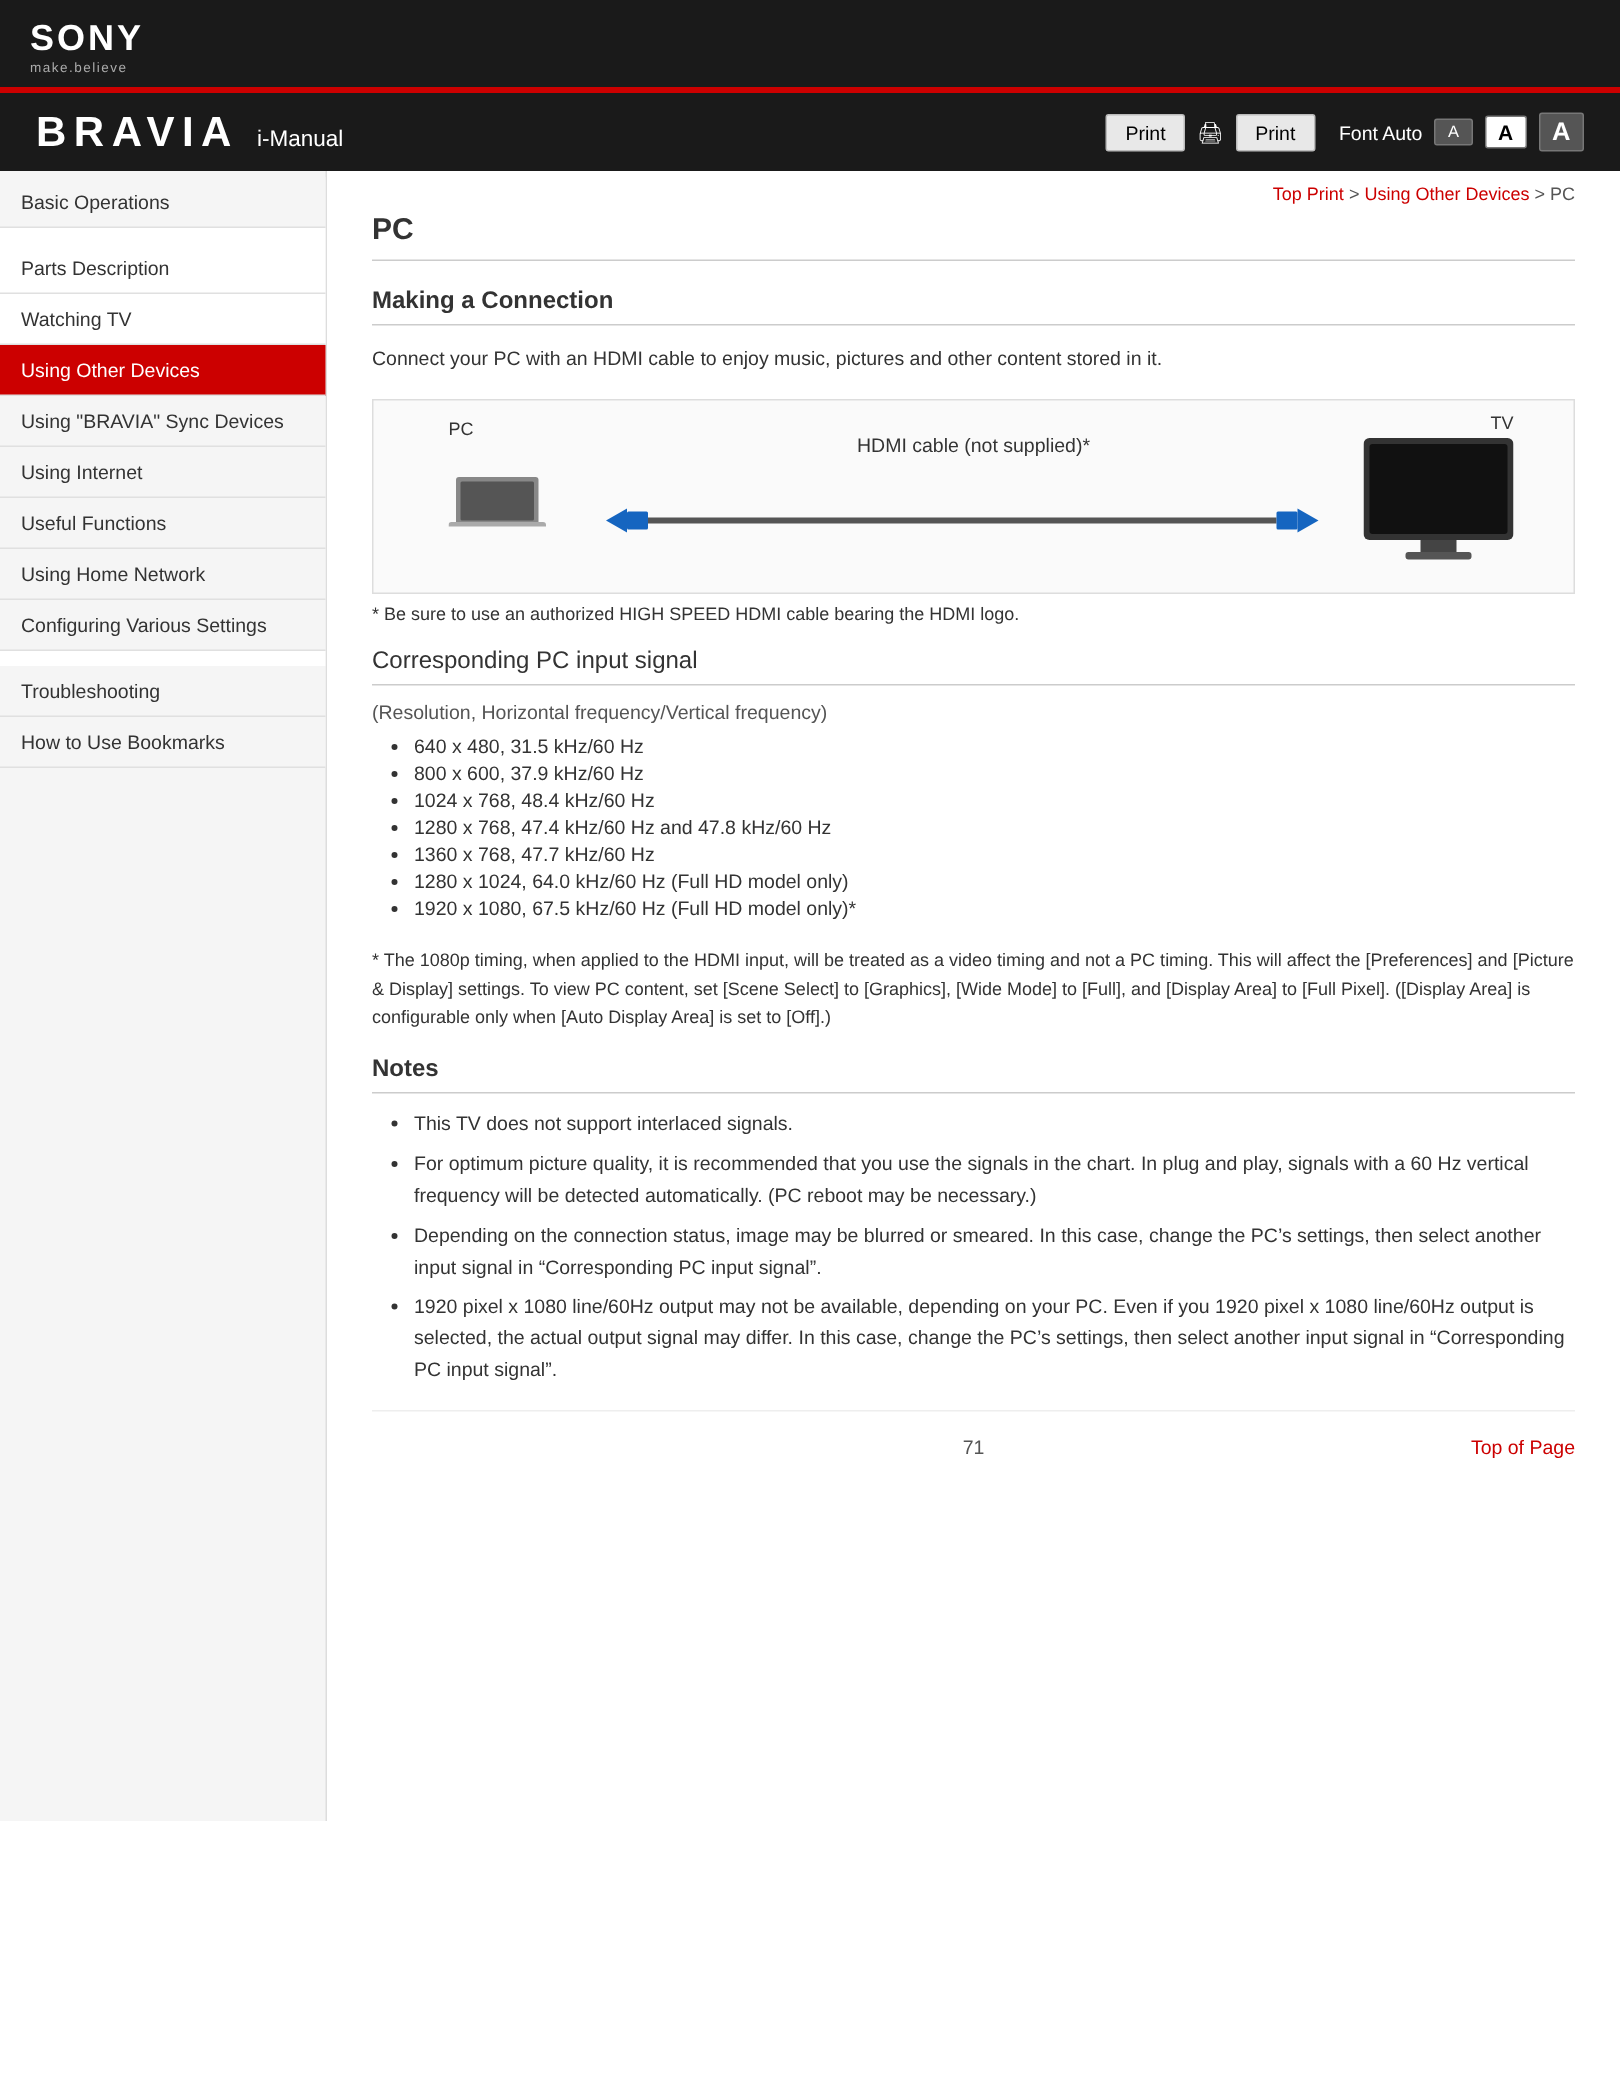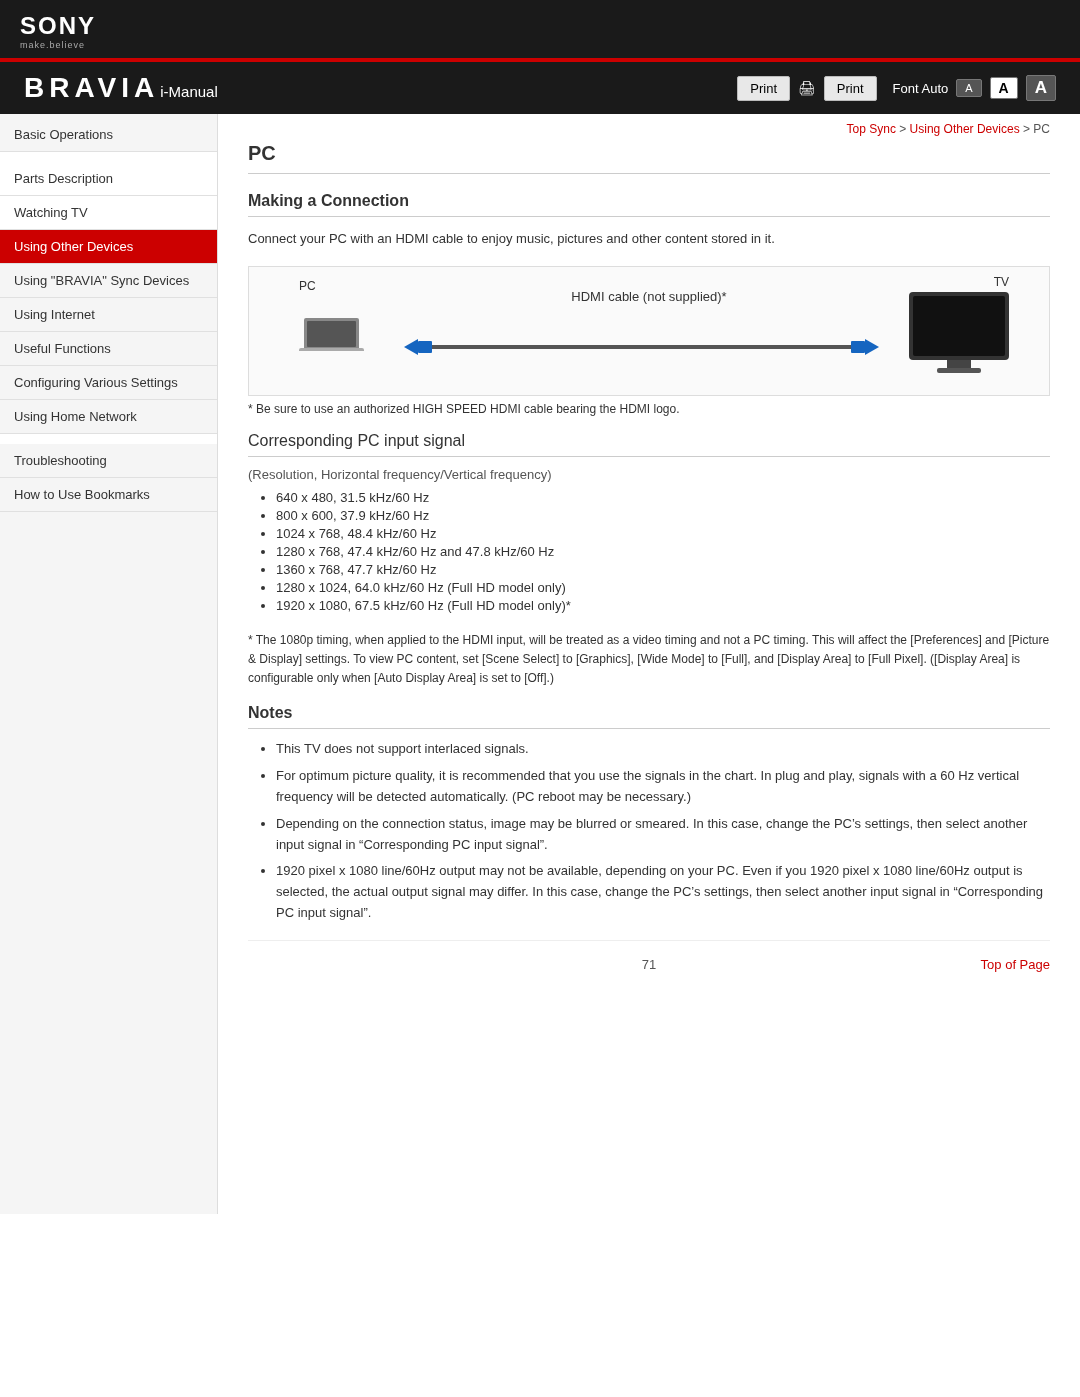--- a/index.html
+++ b/index.html
@@ -9,21 +9,21 @@
 <body>
 
 <div style="background:#1a1a1a; padding:12px 20px 8px 20px; display:flex; align-items:center; justify-content:space-between;">
   <div>
     <div style="color:#fff; font-size:24px; font-weight:900; font-family:'Arial Black',Arial,sans-serif; letter-spacing:2px;">SONY</div>
     <div style="color:#aaa; font-size:9px; letter-spacing:1px;">make.believe</div>
   </div>
 </div>
 
 <div style="background:#1a1a1a; padding:10px 24px 10px 24px; display:flex; align-items:center; justify-content:space-between; border-top:4px solid #cc0000;">
-  <div style="display:flex; align-items:baseline; gap:1px;">
+  <div style="display:flex; align-items:baseline; gap:12px;">
     <span style="color:#fff; font-size:28px; font-weight:900; font-family:'Arial Black',Arial,sans-serif; letter-spacing:5px;">BRAVIA</span>
     <span style="color:#fff; font-size:15px; font-weight:normal;">i-Manual</span>
   </div>
   <div style="display:flex; align-items:center; gap:8px;">
     <button style="background:#e8e8e8; border:1px solid #bbb; padding:4px 12px; font-size:13px; cursor:pointer; border-radius:2px; display:flex; align-items:center; gap:5px;">Print</button>
     <span style="color:#fff; font-size:14px;">🖨</span>
     <button style="background:#e8e8e8; border:1px solid #bbb; padding:4px 12px; font-size:13px; cursor:pointer; border-radius:2px;">Print</button>
     <span style="color:#fff; font-size:13px; margin-left:8px;">Font Auto</span>
     <button style="background:#555; border:1px solid #777; color:#fff; padding:2px 8px; font-size:11px; cursor:pointer; border-radius:2px;">A</button>
     <button style="background:#fff; border:1px solid #777; color:#000; padding:2px 8px; font-size:14px; font-weight:bold; cursor:pointer; border-radius:2px;">A</button>
@@ -50,38 +50,38 @@
     <div style="padding:9px 14px; font-size:13px; color:#333; border-bottom:1px solid #e0e0e0; background:#f5f5f5; cursor:pointer;">
       <span>Using "BRAVIA" Sync Devices</span>
     </div>
     <div style="padding:9px 14px; font-size:13px; color:#333; border-bottom:1px solid #e0e0e0; background:#f5f5f5; cursor:pointer;">
       <span>Using Internet</span>
     </div>
     <div style="padding:9px 14px; font-size:13px; color:#333; border-bottom:1px solid #e0e0e0; background:#f5f5f5; cursor:pointer;">
       <span>Useful Functions</span>
     </div>
     <div style="padding:9px 14px; font-size:13px; color:#333; border-bottom:1px solid #e0e0e0; background:#f5f5f5; cursor:pointer;">
-      <span>Configuring Various Settings</span>
+      <span>Using Home Network</span>
     </div>
     <div style="padding:9px 14px; font-size:13px; color:#333; border-bottom:1px solid #e0e0e0; background:#f5f5f5; cursor:pointer;">
-      <span>Using Home Network</span>
+      <span>Configuring Various Settings</span>
     </div>
     <div style="height:10px; background:#fff;"></div>
     <div style="padding:9px 14px; font-size:13px; color:#333; border-bottom:1px solid #e0e0e0; background:#f5f5f5; cursor:pointer;">
       <span>Troubleshooting</span>
     </div>
     <div style="padding:9px 14px; font-size:13px; color:#333; border-bottom:1px solid #e0e0e0; background:#f5f5f5; cursor:pointer;">
       <span>How to Use Bookmarks</span>
     </div>
   </div>
 
   <div style="flex:1; padding:0 30px 30px 30px;">
 
     <div style="text-align:right; padding:8px 0 6px 0; font-size:12px;">
-      <a style="color:#cc0000; text-decoration:none;">Top Sync</a>
+      <a style="color:#cc0000; text-decoration:none;">Top Print</a>
       <span style="color:#555;"> &gt; </span>
       <a style="color:#cc0000; text-decoration:none;">Using Other Devices</a>
       <span style="color:#555;"> &gt; </span>
       <span style="color:#555;">PC</span>
     </div>
 
     <h1 style="font-size:20px; font-weight:bold; color:#333; padding-bottom:8px; border-bottom:1px solid #ccc; margin-bottom:18px;">PC</h1>
 
     <h2 style="font-size:16px; font-weight:bold; color:#333; padding-bottom:6px; border-bottom:1px solid #ccc; margin-bottom:12px;">Making a Connection</h2>
     <p style="font-size:13px; color:#333; line-height:1.6; margin-bottom:16px;">Connect your PC with an HDMI cable to enjoy music, pictures and other content stored in it.</p>

